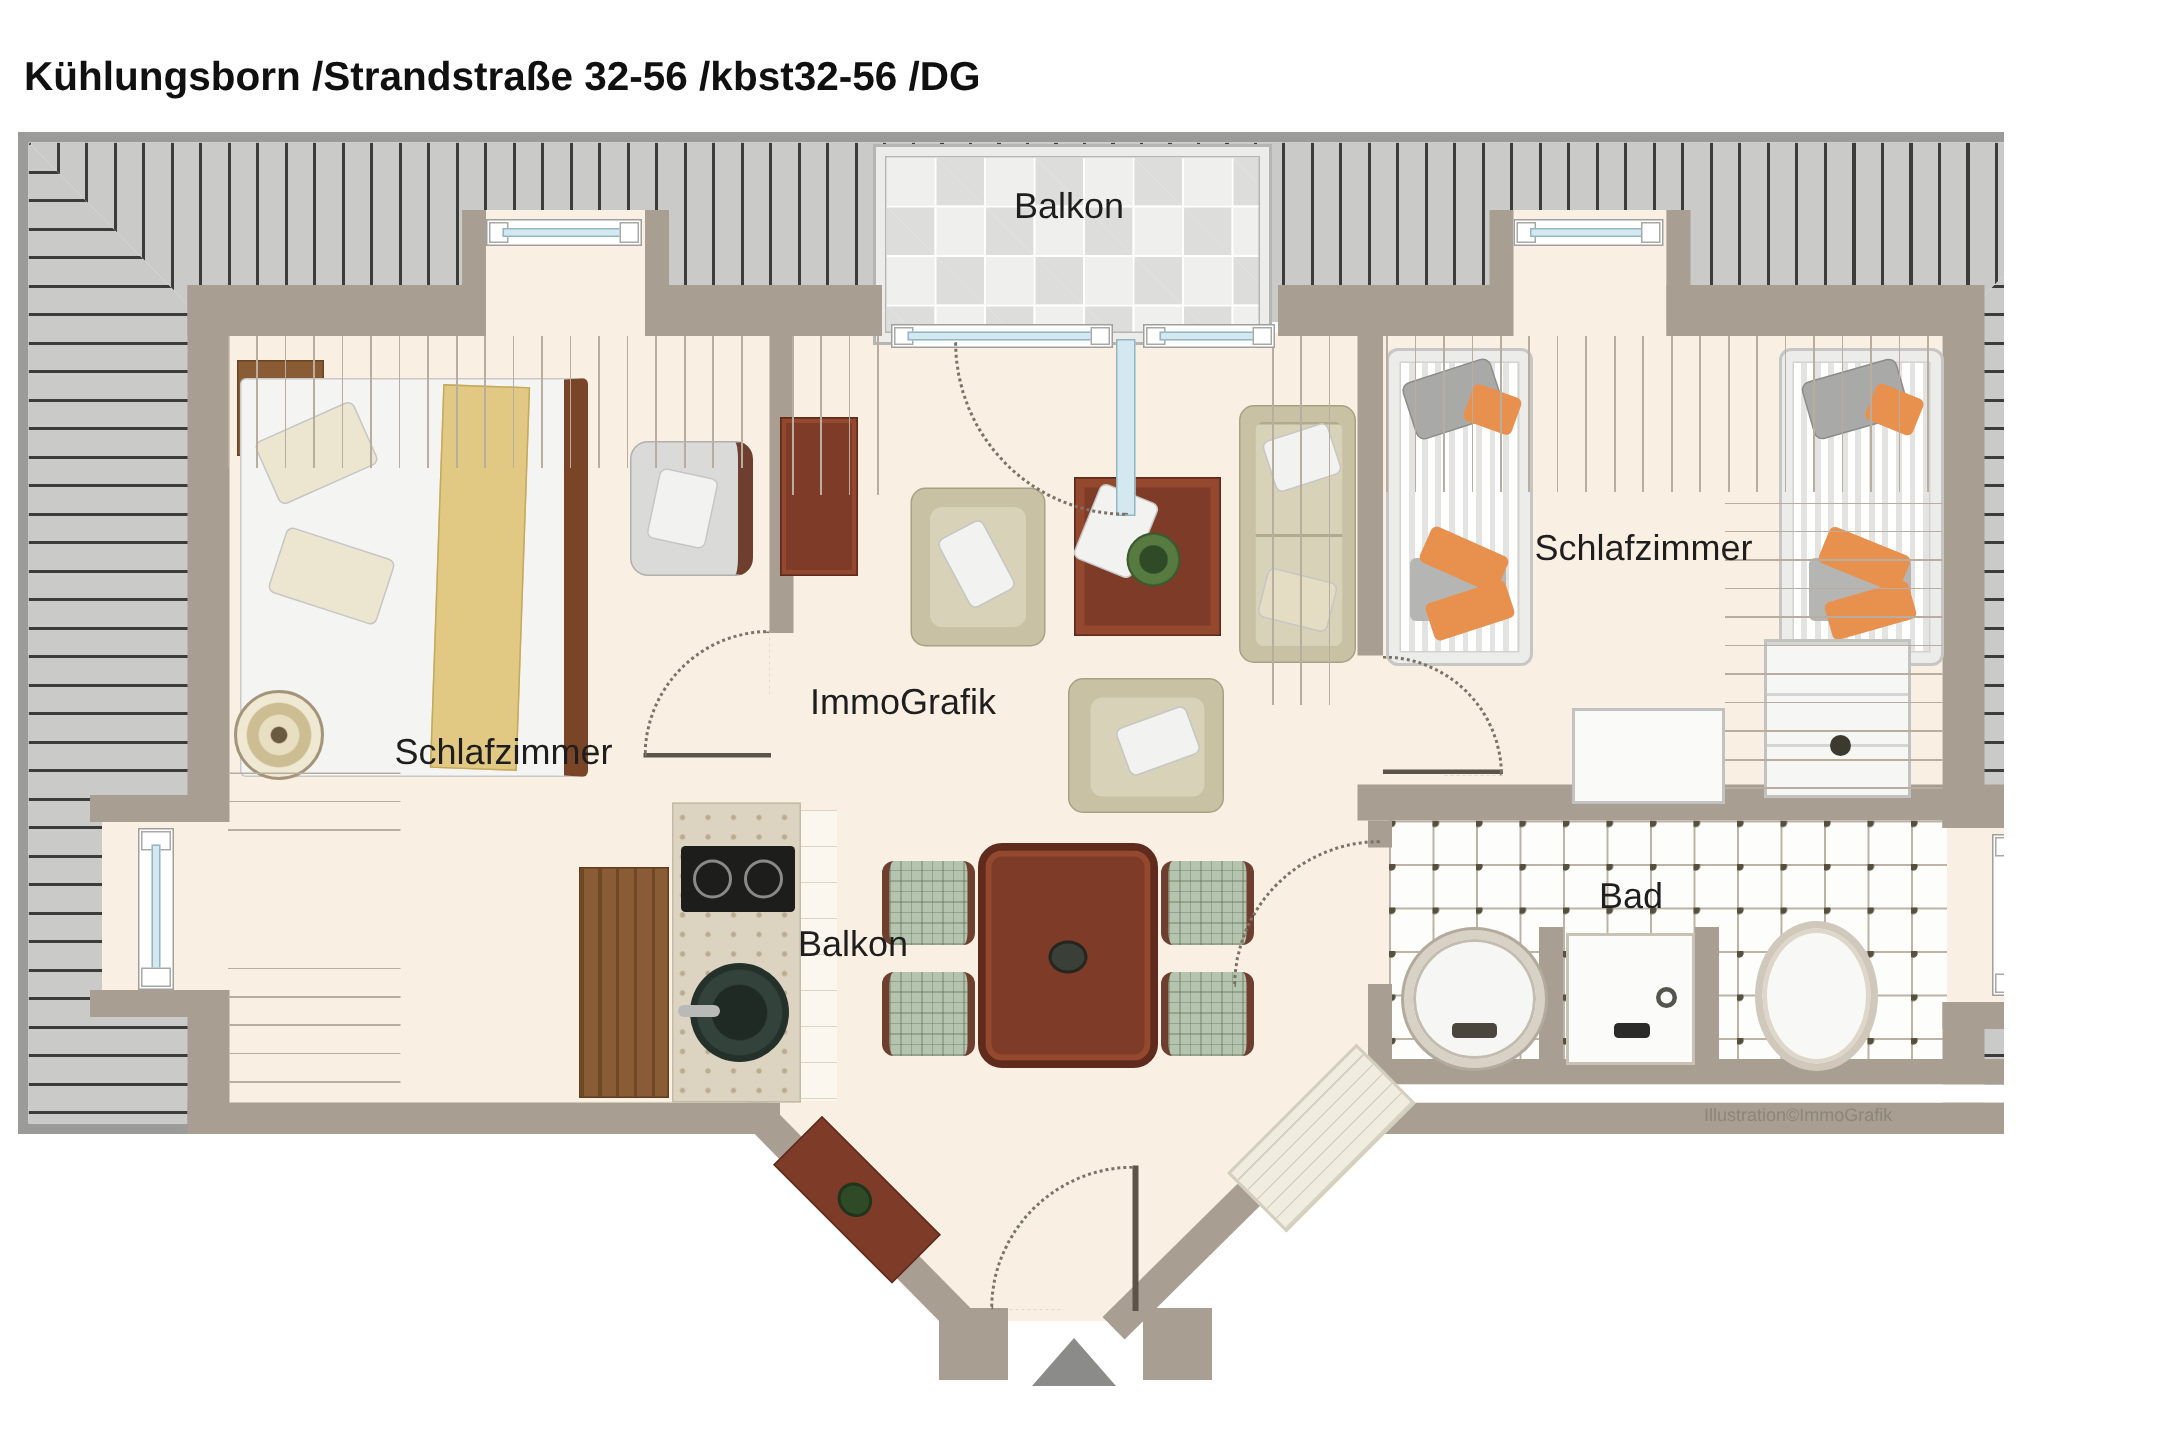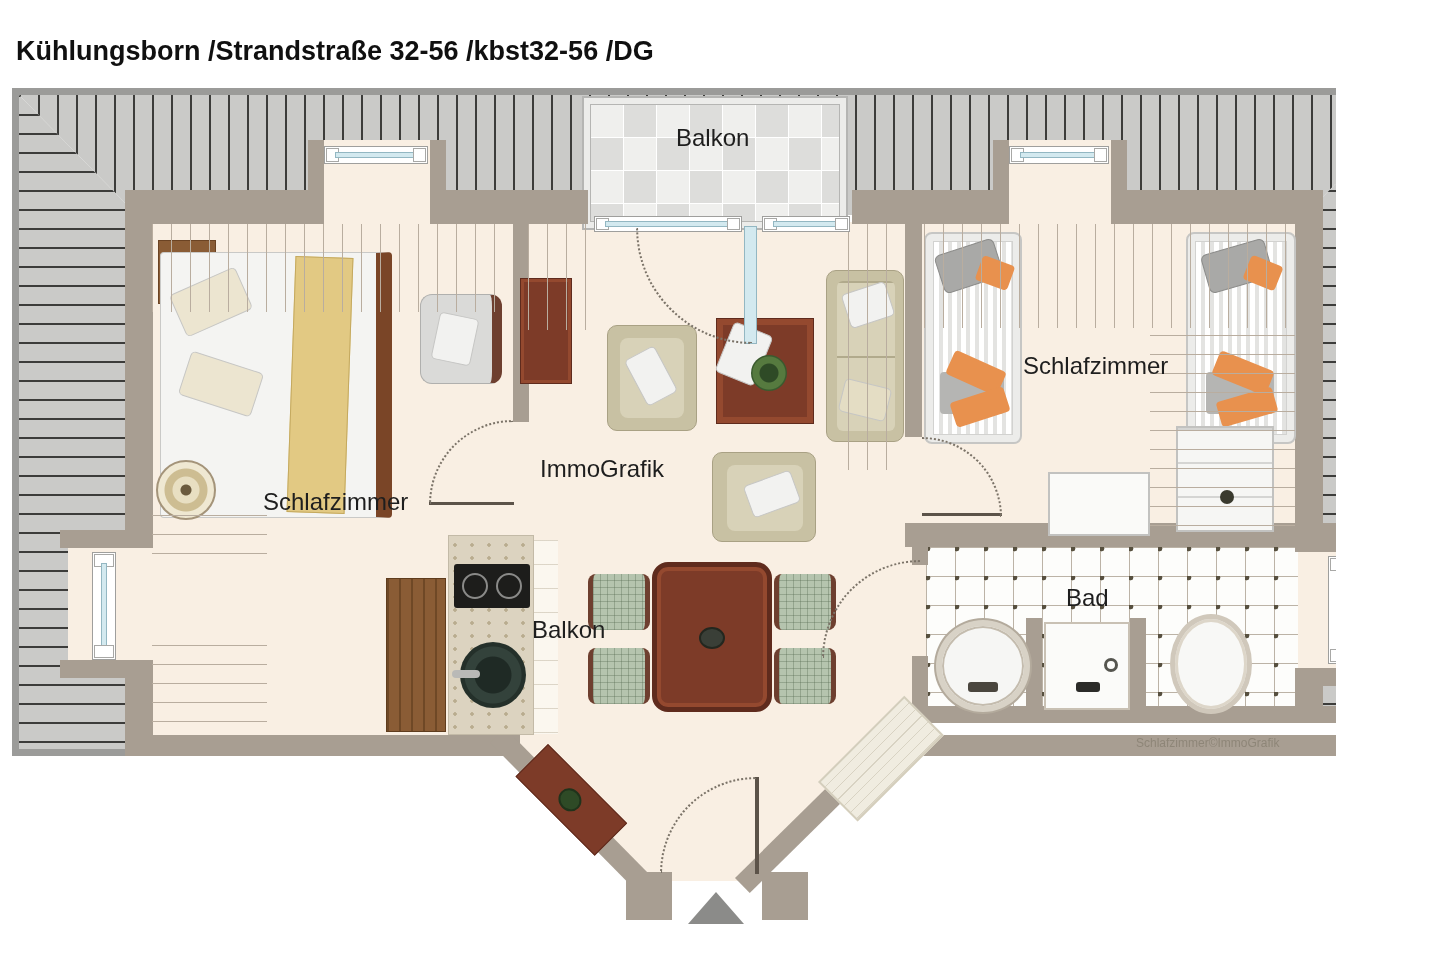--- a/index.html
+++ b/index.html
@@ -266,15 +266,15 @@
   <div class="abs furn" style="left:1170px;top:614px;width:82px;height:100px;border-radius:50%;background:#f8f8f6;border:5px solid #d0c8bb;box-shadow:inset 0 0 0 3px #ddd6c9;"></div>
 
   <div class="lbl" style="left:676px;top:124px;">Balkon</div>
   <div class="lbl" style="left:263px;top:488px;">Schlafzimmer</div>
   <div class="lbl" style="left:540px;top:455px;">ImmoGrafik</div>
   <div class="lbl" style="left:1023px;top:352px;">Schlafzimmer</div>
   <div class="lbl" style="left:532px;top:616px;">Balkon</div>
   <div class="lbl" style="left:1066px;top:584px;">Bad</div>
 
   <div class="abs entry-arrow"></div>
-  <div class="watermark">Schlafzimmer©ImmoGrafik</div>
+  <div class="watermark">Illustration©ImmoGrafik</div>
 
 </div>
 
 </body></html>

